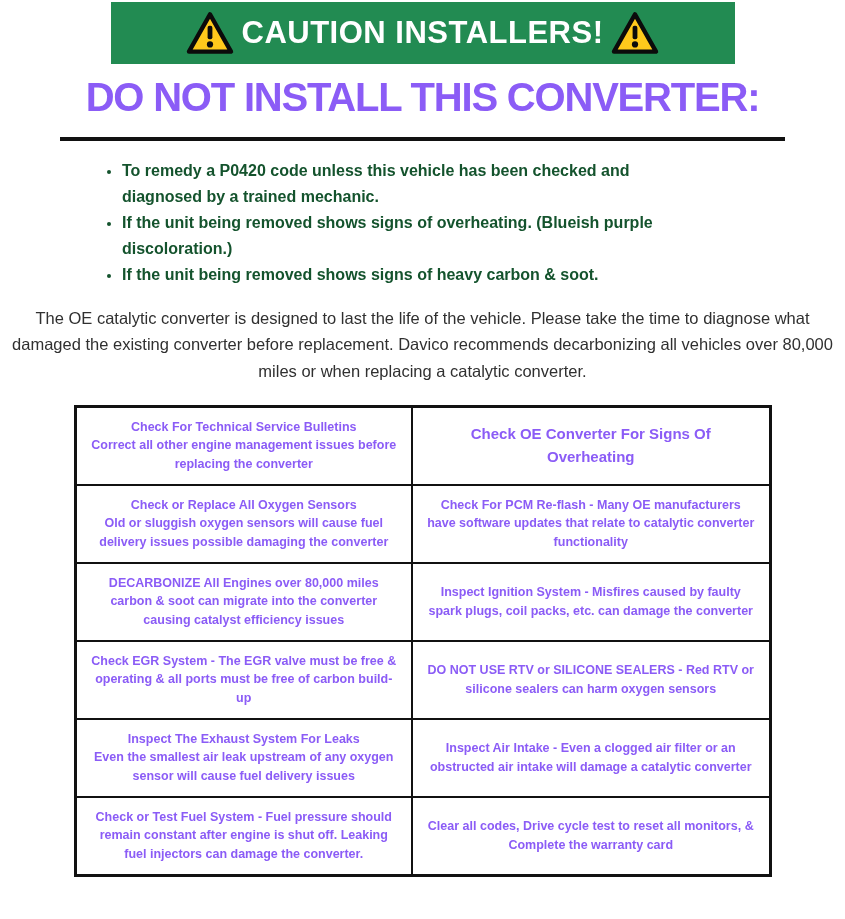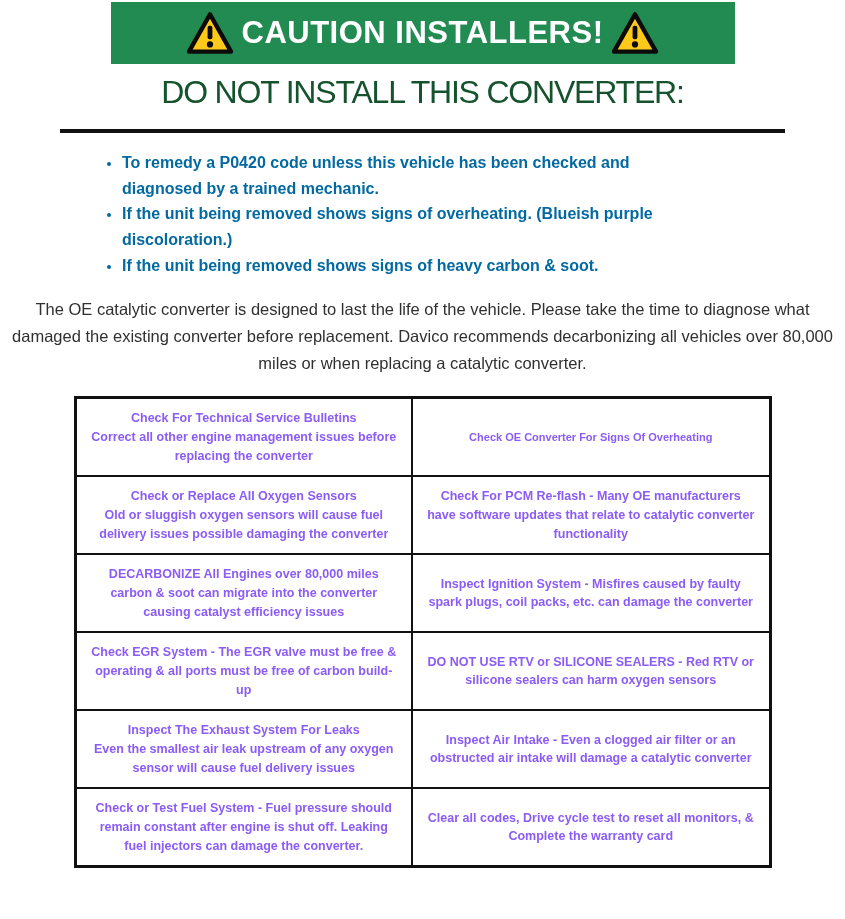--- a/index.html
+++ b/index.html
@@ -31,44 +31,44 @@
     font-weight: bold;
     letter-spacing: 0.5px;
     white-space: nowrap;
   }
   .warn-icon { width: 48px; height: 44px; display: block; }
 
   
   .title {
     margin-top: 12px;
     text-align: center;
-    font-size: 32px;
-    font-weight: normal;
+    font-size: 40px;
+    font-weight: bold;
     letter-spacing: -1.2px;
     line-height: 1.05;
-    color: #14532d;
+    color: #8b5cf6;
   }
 
   .divider {
     width: 725px;
     height: 4px;
     background: #111111;
     margin: 19px auto 0 auto;
   }
 
   
   .warnings {
     margin: 17px 0 0 98px;
     padding-left: 24px;
     width: 582px;
     list-style: disc outside;
     font-size: 16px;
     font-weight: bold;
     line-height: 1.62;
-    color: #0369a1;
+    color: #14532d;
   }
   .warnings li { margin: 0; }
   .warnings li::marker { font-size: 13px; }
 
   
   .paragraph {
     margin: 17px auto 0 auto;
     width: 828px;
     text-align: center;
     font-size: 16.5px;
@@ -105,21 +105,21 @@
     font-size: 12.5px;
     font-weight: bold;
     line-height: 1.5;
     color: #8b5cf6;
     height: 72px;
     padding: 2px 12px;
     white-space: pre-line;
   }
   .keys-table col.left-col  { width: 337px; }
   .keys-table col.right-col { width: 358px; }
-  .keys-table tr:first-child td:last-child { font-size: 11px; padding-left: 12px; }
+  .keys-table tr:first-child td:last-child { font-size: 15px; padding-left: 12px; }
 </style>
 </head>
 <body>
 
 <div class="page">
 
   <div class="banner">
     <svg class="warn-icon" viewBox="0 0 100 92" aria-hidden="true">
       <polygon points="50,7 94,85 6,85" fill="#FFC91C" stroke="#0b0b0b" stroke-width="9" stroke-linejoin="round"></polygon>
       <rect x="45" y="31" width="10" height="28" rx="4" fill="#0b0b0b"></rect>

